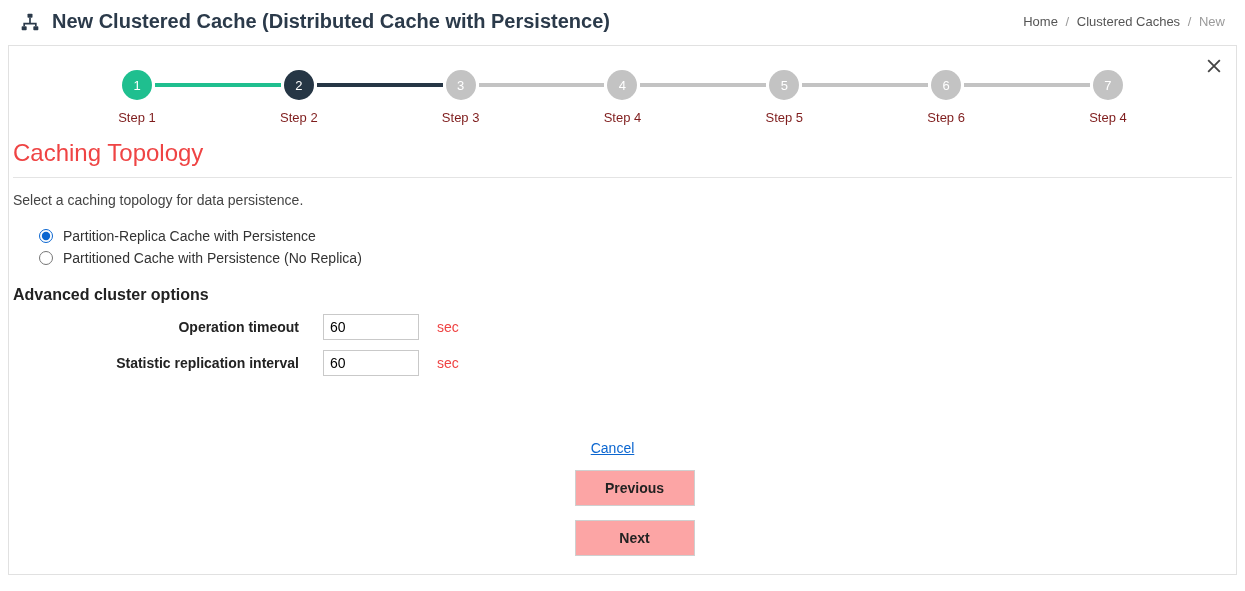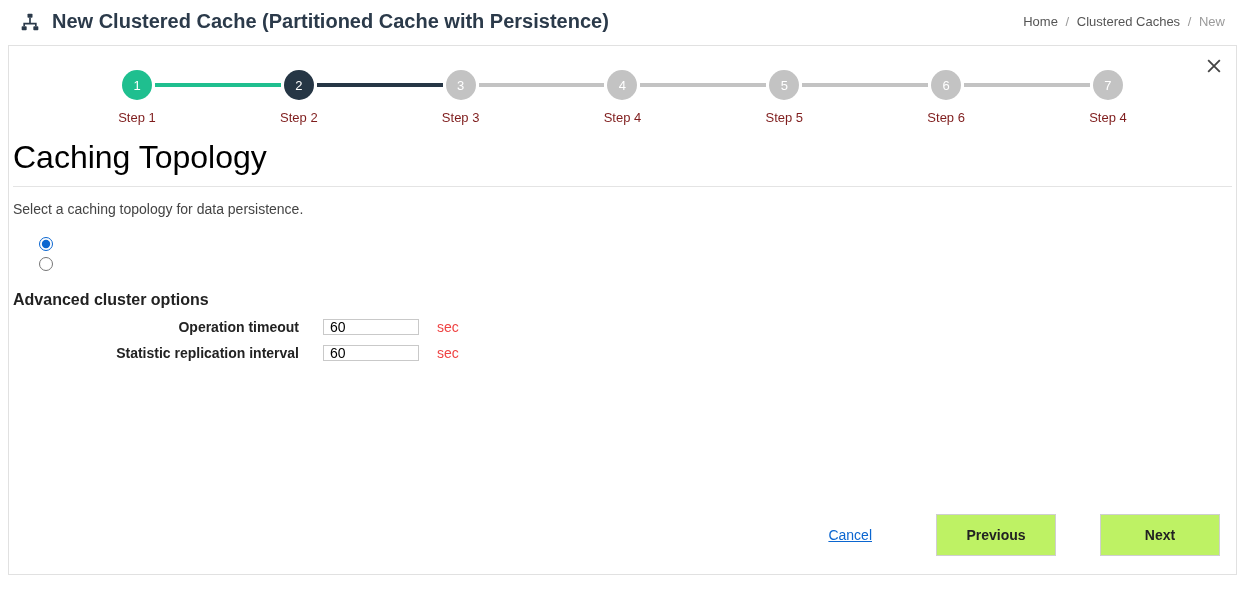--- a/index.html
+++ b/index.html
@@ -88,23 +88,23 @@
       margin-top: 13px;
     }
     .c-done { background: #1fbf8f; }
     .c-active { background: #263645; }
     .c-pending { background: #c3c3c3; }
     .s-done { background: #1fbf8f; }
     .s-active { background: #263645; }
     .s-pending { background: #c3c3c3; }
 
     .section-title {
-      font-size: 32px;
+      font-size: 24px;
       font-weight: 500;
-      color: #000000;
+      color: #ef4444;
       padding: 14px 4px 10px 4px;
       margin: 0 0 0 0;
     }
     .hr {
       border: none;
       border-top: 1px solid #e4e4e4;
       margin: 0 4px 14px 4px;
     }
     .content-pad { padding: 0 4px; }
     .desc {
@@ -144,73 +144,74 @@
     .field-label {
       width: 300px;
       text-align: right;
       padding-right: 14px;
       font-size: 14px;
       font-weight: 600;
       color: #222;
     }
     .field-input {
       width: 96px;
-      height: 16px;
+      height: 26px;
       border: 1px solid #c9c9c9;
       padding: 2px 6px;
       font-size: 14px;
     }
     .field-unit {
       font-size: 14px;
       color: #ef4444;
       margin-left: 8px;
     }
 
     .footer {
       position: absolute;
       left: 0; right: 0; bottom: 0;
       padding: 14px 16px 18px 16px;
       display: flex;
       justify-content: flex-end;
       align-items: center;
-      gap: 20px;
+      gap: 14px;
+      flex-direction: column;
     }
     .link-cancel {
       color: #0b66d0;
       font-size: 14px;
       text-decoration: underline;
       cursor: pointer;
       margin-right: 20px;
     }
     .btn {
       min-width: 120px;
-      height: 42px;
+      height: 36px;
       border: 1px solid #cfcfcf;
-      background: #bef264;
+      background: #fca5a5;
       font-size: 14px;
       font-weight: 600;
       color: #222;
       cursor: pointer;
       margin-left: 24px;
     }
   </style>
 </head>
 <body>
 
 <div class="header-row">
   <div class="header-left">
     <span class="sitemap-icon">
       <svg width="20" height="20" viewBox="0 0 24 24" fill="#2b3a4a">
           <rect x="9" y="2" width="6" height="5" rx="1"></rect>
           <rect x="2" y="17" width="6" height="5" rx="1"></rect>
           <rect x="16" y="17" width="6" height="5" rx="1"></rect>
           <path d="M12 7v5M5 17v-3h14v3M12 12v2" stroke="#2b3a4a" stroke-width="2" fill="none"></path>
         </svg>
     </span>
-    <span class="header-title">New Clustered Cache (Partitioned Cache with Persistence)</span>
+    <span class="header-title">New Clustered Cache (Distributed Cache with Persistence)</span>
   </div>
   <div class="breadcrumb">
     <a href="#">Home</a>
     <span class="sep">/</span>
     <a href="#">Clustered Caches</a>
     <span class="sep">/</span>
     <span class="current">New</span>
   </div>
 </div>
 
@@ -260,23 +261,25 @@
 
   <h2 class="section-title">Caching Topology</h2>
   <hr class="hr">
 
   <div class="content-pad">
     <p class="desc">Select a caching topology for data persistence.</p>
 
     <div class="radio-group">
       <label class="radio-row">
         <input type="radio" name="topology" checked="" style="">
+        <span>Partition-Replica Cache with Persistence</span>
       </label>
       <label class="radio-row">
         <input type="radio" name="topology" style="">
+        <span>Partitioned Cache with Persistence (No Replica)</span>
       </label>
     </div>
 
     <div class="adv-title">Advanced cluster options</div>
 
     <div class="field-row">
       <div class="field-label">Operation timeout</div>
       <input class="field-input" type="text" value="60" style="">
       <span class="field-unit">sec</span>
     </div>

